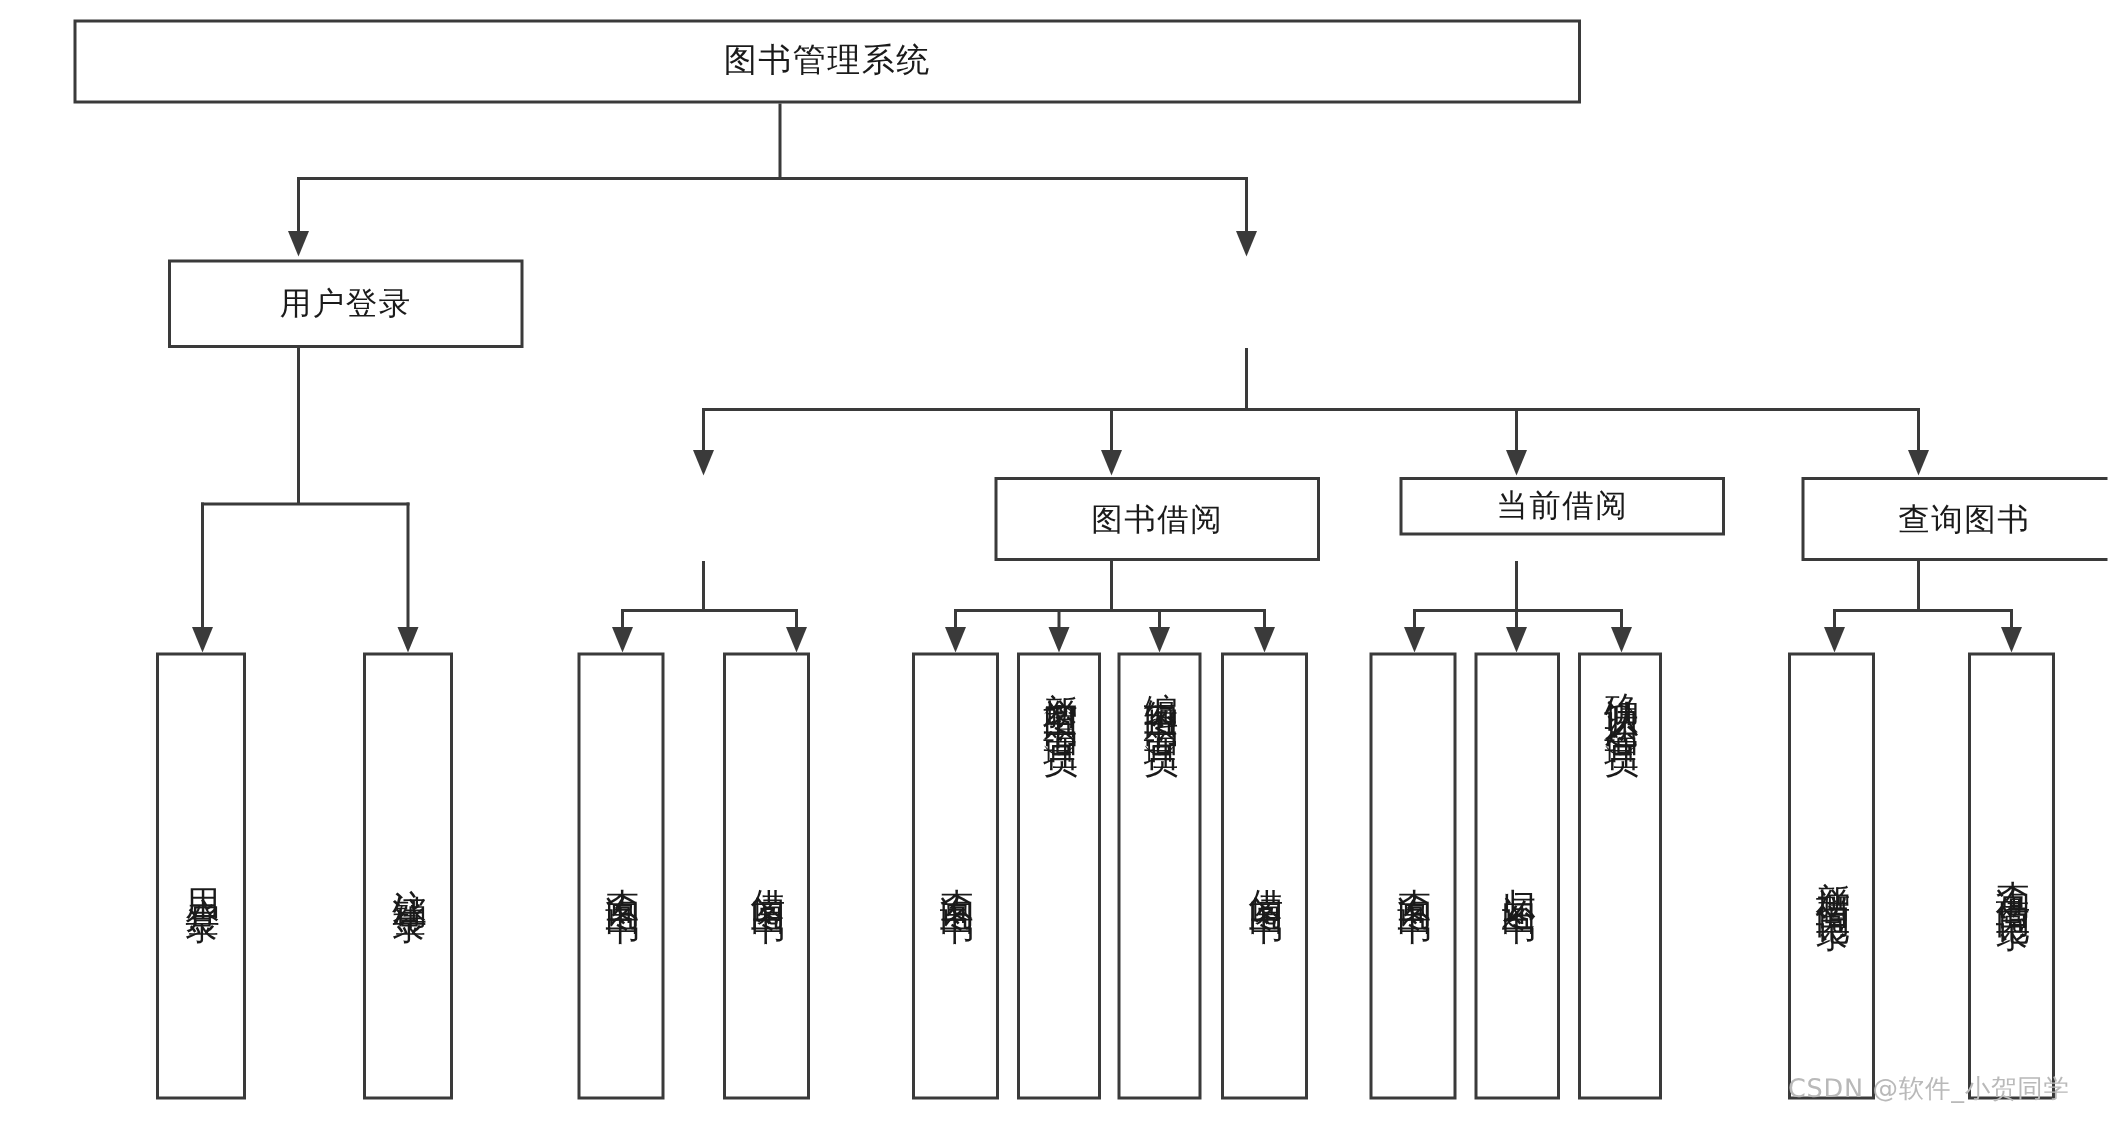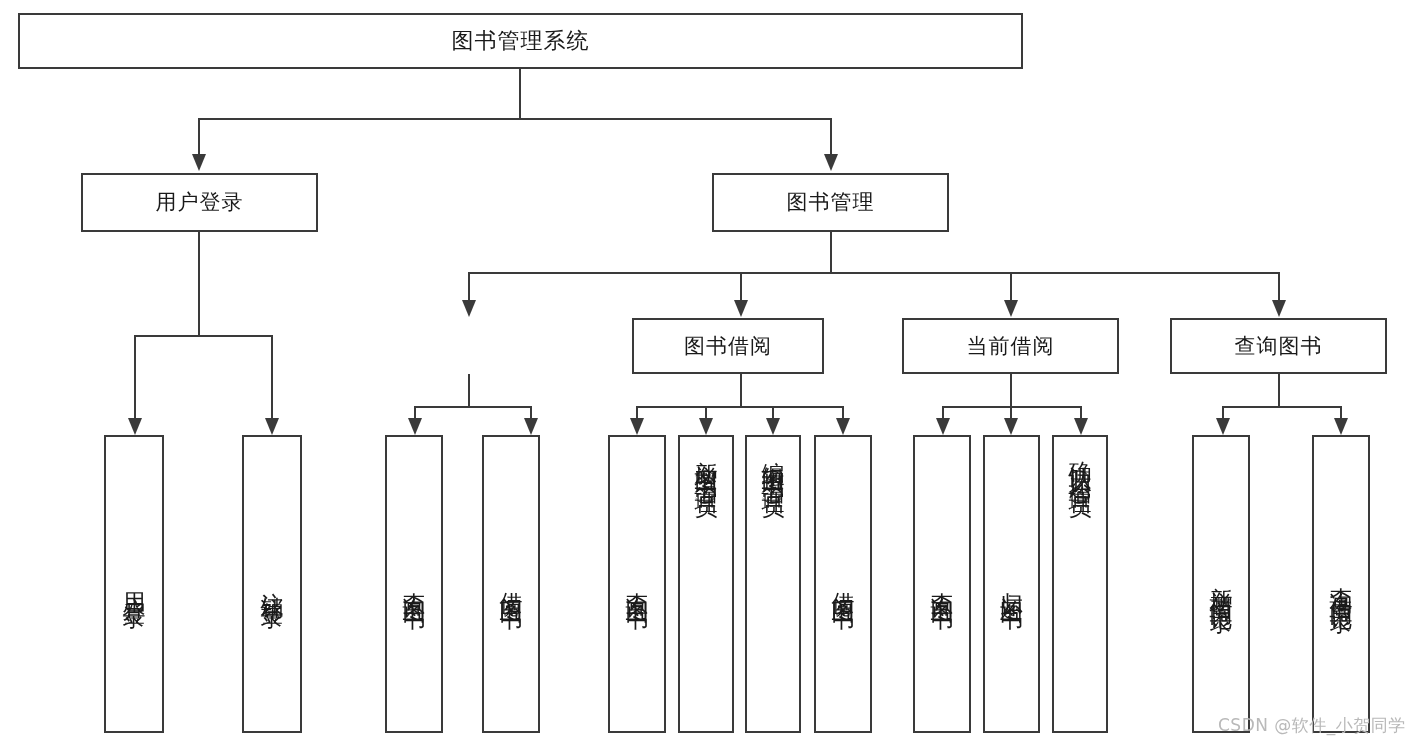--- a/index.html
+++ b/index.html
@@ -13,20 +13,21 @@
 
   
   .node{
     position:absolute;
     box-sizing:border-box;
     background:#ffffff;
     border:2px solid #3a3a3a;
     display:flex;
     align-items:center;
     justify-content:center;
+    margin-left:31px;
   }
   .node .lbl{
     font-size:21px;
     color:#1a1a1a;
     line-height:1.25;
     letter-spacing:1px;
     white-space:nowrap;
   }
 
   
@@ -67,21 +68,20 @@
   }
 
   
   #watermark{
     position:absolute;
     left:1192px;top:714px;
     font-size:17px;
     color:#b9b9b9;
     white-space:nowrap;
     letter-spacing:0.5px;
-    padding-left:26px;
   }
 </style>
 </head>
 <body>
 
 <div id="stage">
 
   <div class="node root" style="left:18px;top:13px;width:1005px;height:56px;">
     <span class="lbl">图书管理系统</span>
   </div>
@@ -92,46 +92,43 @@
 
   <div class="vline" style="left:198px;top:118px;width:2px;height:36px;"></div>
   <div class="vline" style="left:830px;top:118px;width:2px;height:36px;"></div>
   <div class="arrow" style="left:192px;top:154px;"></div>
   <div class="arrow" style="left:824px;top:154px;"></div>
 
   <div class="node" style="left:81px;top:173px;width:237px;height:59px;">
     <span class="lbl">用户登录</span>
   </div>
 
-  <div class="node" style="left:712px;top:173px;width:237px;height:59px;">
-    <span class="lbl">图书管理</span>
-  </div>
 
   <div class="vline" style="left:198px;top:232px;width:2px;height:104px;"></div>
   <div class="hline" style="left:134px;top:335px;width:139px;height:2px;"></div>
   <div class="vline" style="left:134px;top:335px;width:2px;height:83px;"></div>
   <div class="vline" style="left:271px;top:335px;width:2px;height:83px;"></div>
   <div class="arrow" style="left:128px;top:418px;"></div>
   <div class="arrow" style="left:265px;top:418px;"></div>
 
   <div class="vline" style="left:830px;top:232px;width:2px;height:41px;"></div>
   <div class="hline" style="left:468px;top:272px;width:812px;height:2px;"></div>
   <div class="vline" style="left:468px;top:272px;width:2px;height:28px;"></div>
   <div class="vline" style="left:740px;top:272px;width:2px;height:28px;"></div>
   <div class="vline" style="left:1010px;top:272px;width:2px;height:28px;"></div>
   <div class="vline" style="left:1278px;top:272px;width:2px;height:28px;"></div>
   <div class="arrow" style="left:462px;top:300px;"></div>
   <div class="arrow" style="left:734px;top:300px;"></div>
   <div class="arrow" style="left:1004px;top:300px;"></div>
   <div class="arrow" style="left:1272px;top:300px;"></div>
 
-  <div class="node" style="left:632px;top:318px;width:192px;height:56px;">
+  <div class="node" style="left:632px;top:318px;width:217px;height:56px;">
     <span class="lbl">图书借阅</span>
   </div>
-  <div class="node" style="left:902px;top:318px;width:217px;height:56px;">
+  <div class="node" style="left:902px;top:318px;width:217px;height:39px;">
     <span class="lbl">当前借阅</span>
   </div>
   <div class="node" style="left:1170px;top:318px;width:217px;height:56px;">
     <span class="lbl">查询图书</span>
   </div>
 
   <div class="vline" style="left:468px;top:374px;width:2px;height:33px;"></div>
   <div class="hline" style="left:414px;top:406px;width:118px;height:2px;"></div>
   <div class="vline" style="left:414px;top:406px;width:2px;height:12px;"></div>
   <div class="vline" style="left:530px;top:406px;width:2px;height:12px;"></div>

